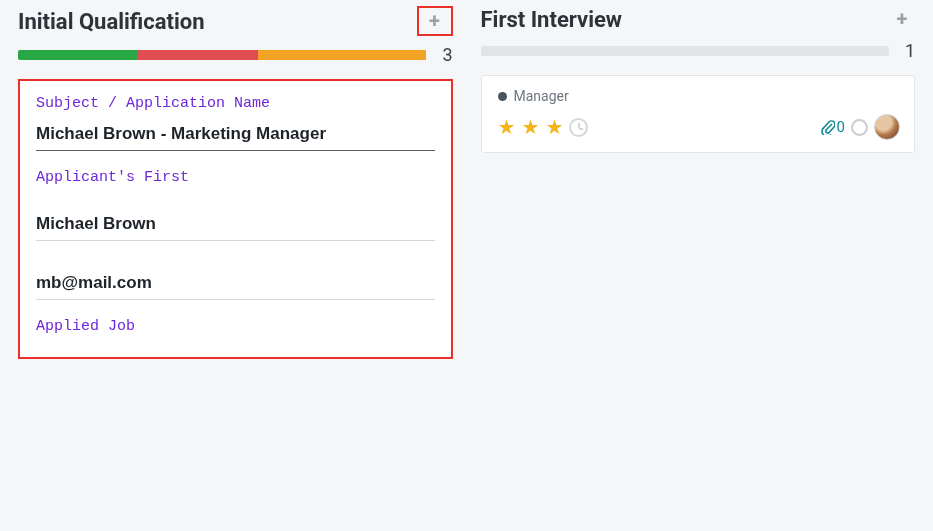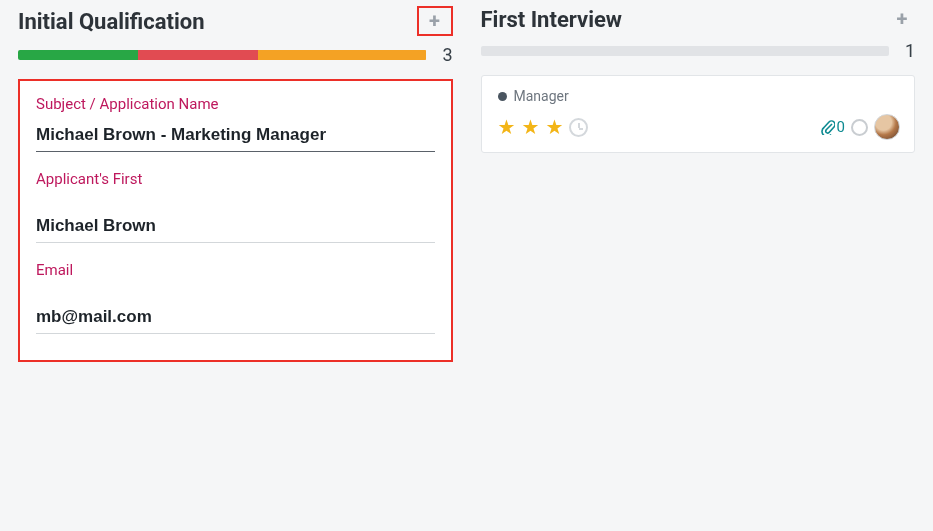--- a/index.html
+++ b/index.html
@@ -68,23 +68,24 @@
     min-width: 14px;
     text-align: right;
   }
   .form-card {
     background: #fff;
     border: 2px solid #ec2f28;
     padding: 14px 16px 14px 16px;
   }
   .field-label {
     font-size: 15px;
-    color: #be185d;
+    color: #6d28d9;
     margin-bottom: 8px;
     margin-top: 6px;
+    font-family: Liberation Mono, monospace;
   }
   .field-label:first-child { margin-top: 0; }
   .field-input {
     width: 100%;
     border: none;
     border-bottom: 1px solid #5a6169;
     font-size: 17px;
     color: #1d2329;
     padding: 4px 0 6px 0;
     background: transparent;
@@ -231,23 +232,23 @@
     <div class="count">3</div>
   </div>
 
   <div class="form-card">
     <div class="field-label">Subject / Application Name</div>
     <input class="field-input" value="Michael Brown - Marketing Manager" style="">
 
     <div class="field-label">Applicant's First</div>
     <input class="field-input light-line" value="Michael Brown" style="">
 
-    <div class="field-label">Email</div>
     <input class="field-input light-line" value="mb@mail.com" style="">
 
+    <div class="field-label">Applied Job</div>
 
   </div>
 </div>
 
 <div class="col">
   <div class="col-header">
     <div class="col-title">First Interview</div>
     <div class="plus-btn">
       <span>+</span>
     </div>

